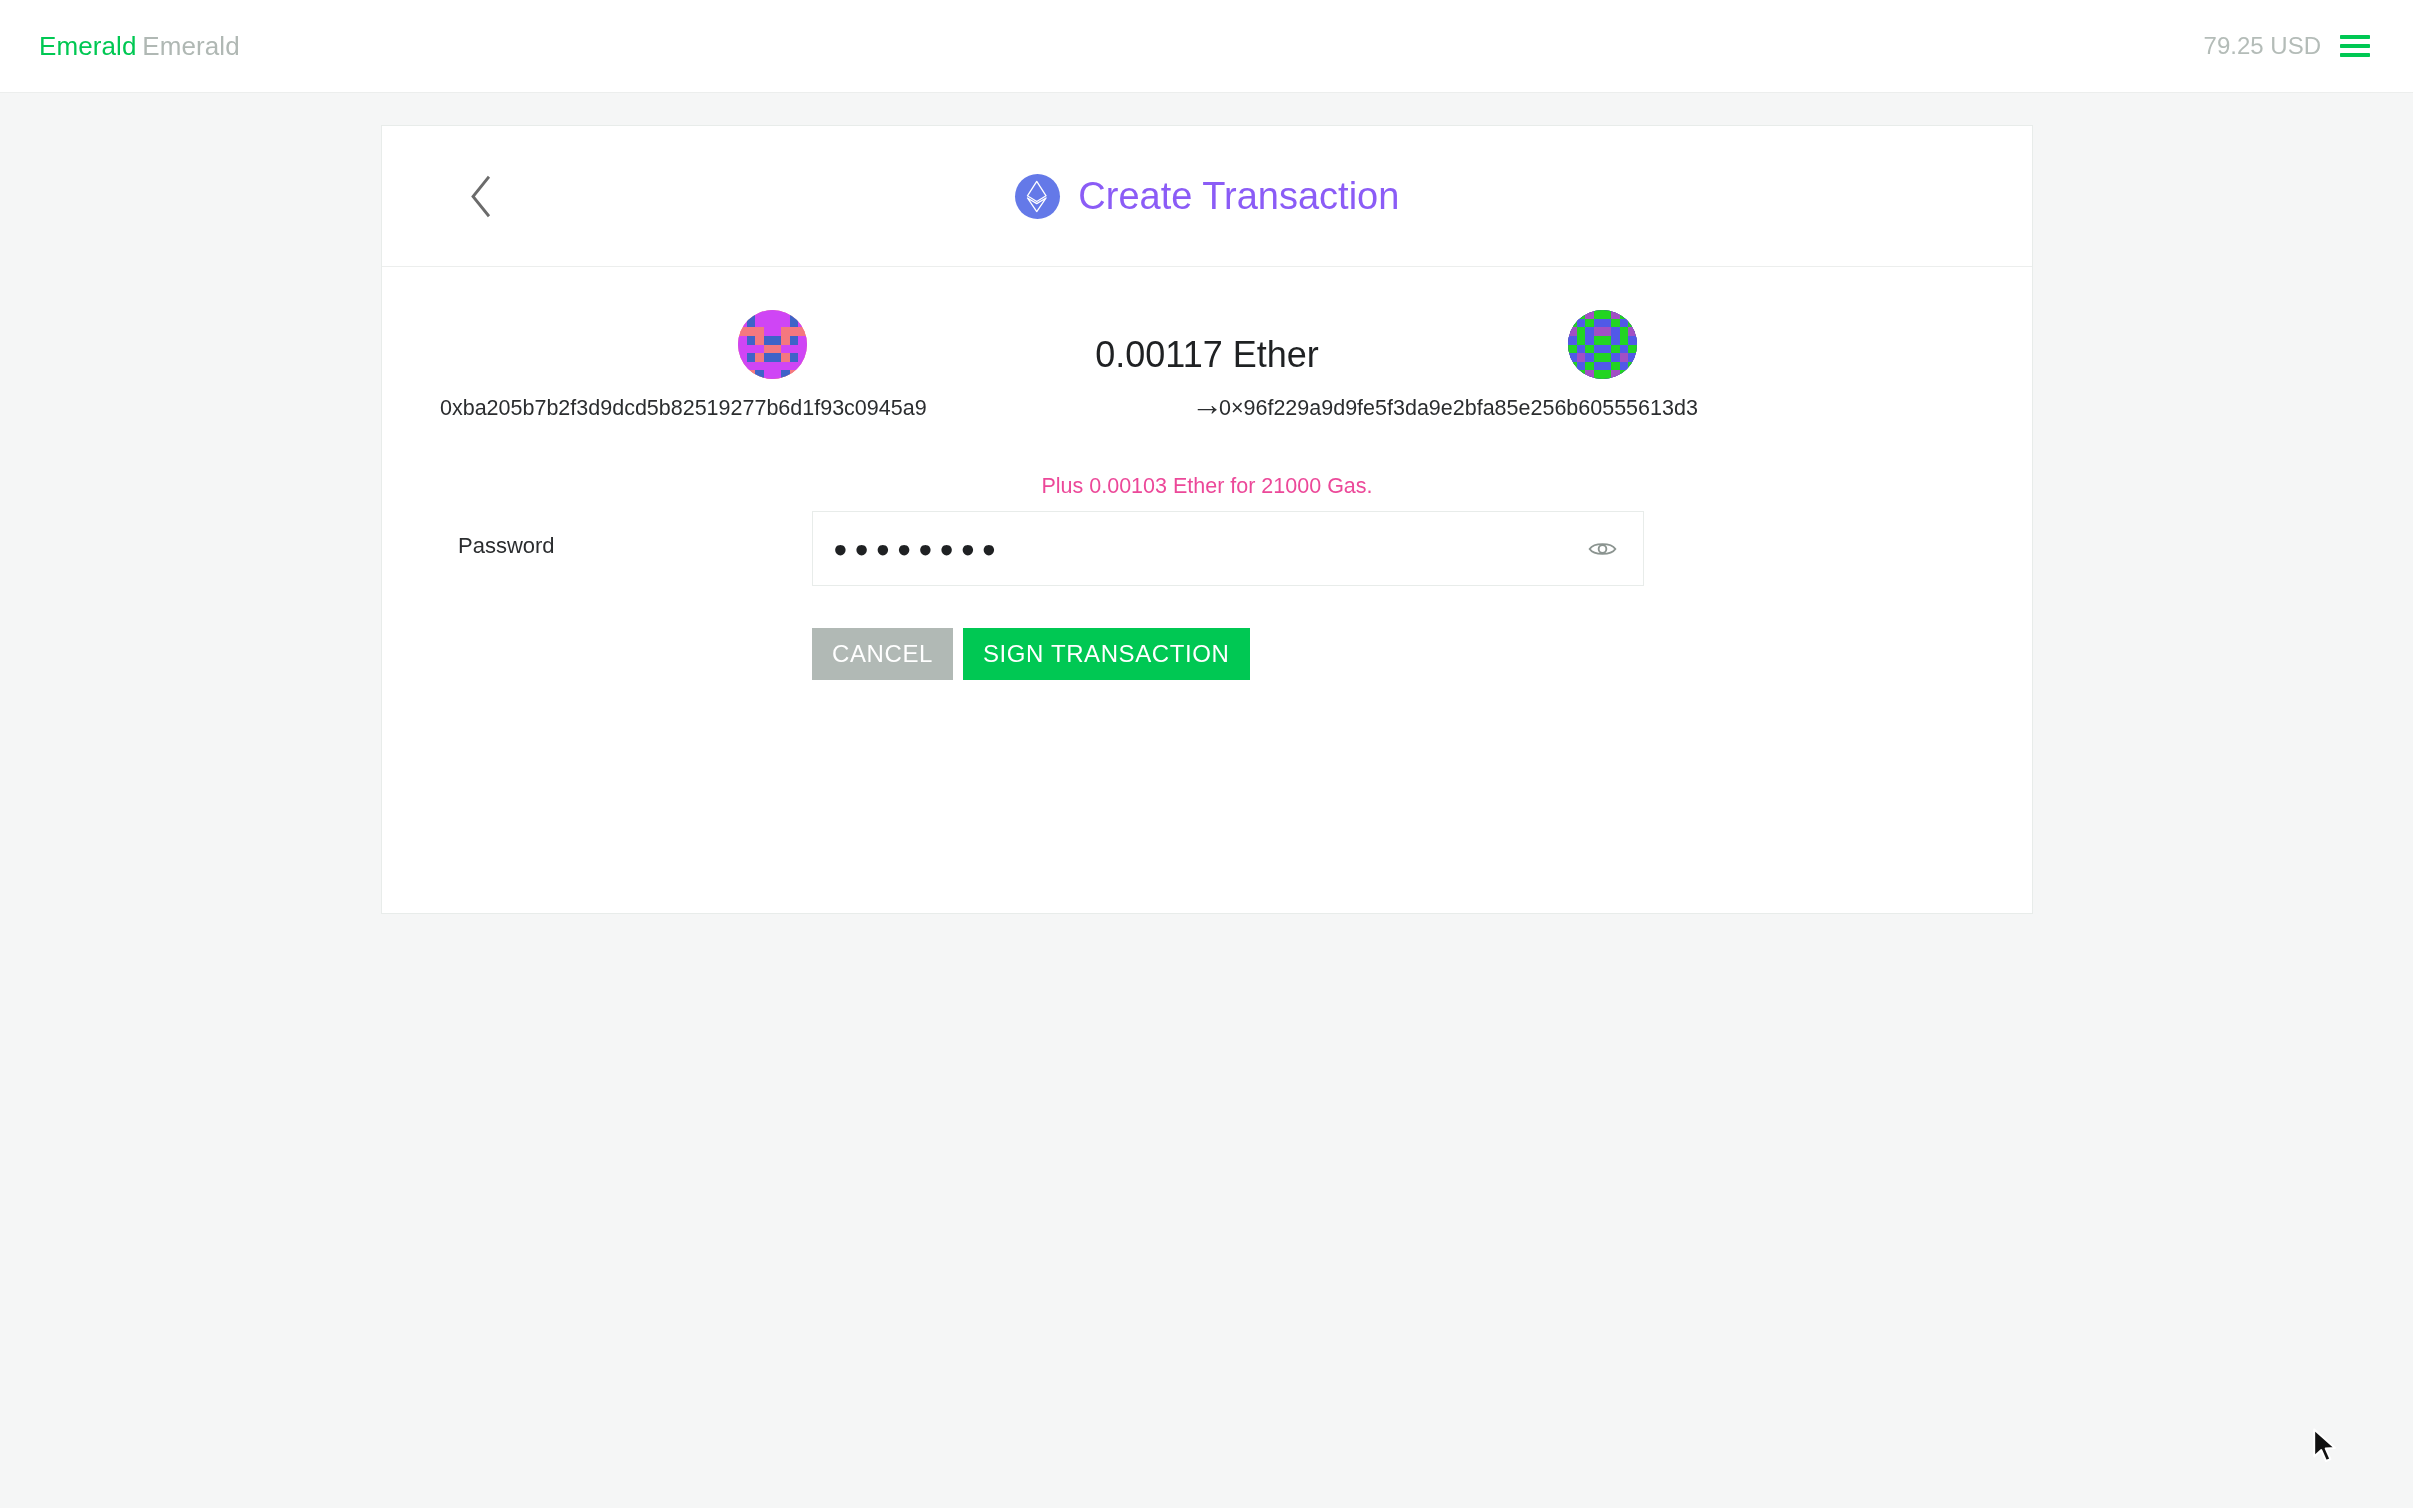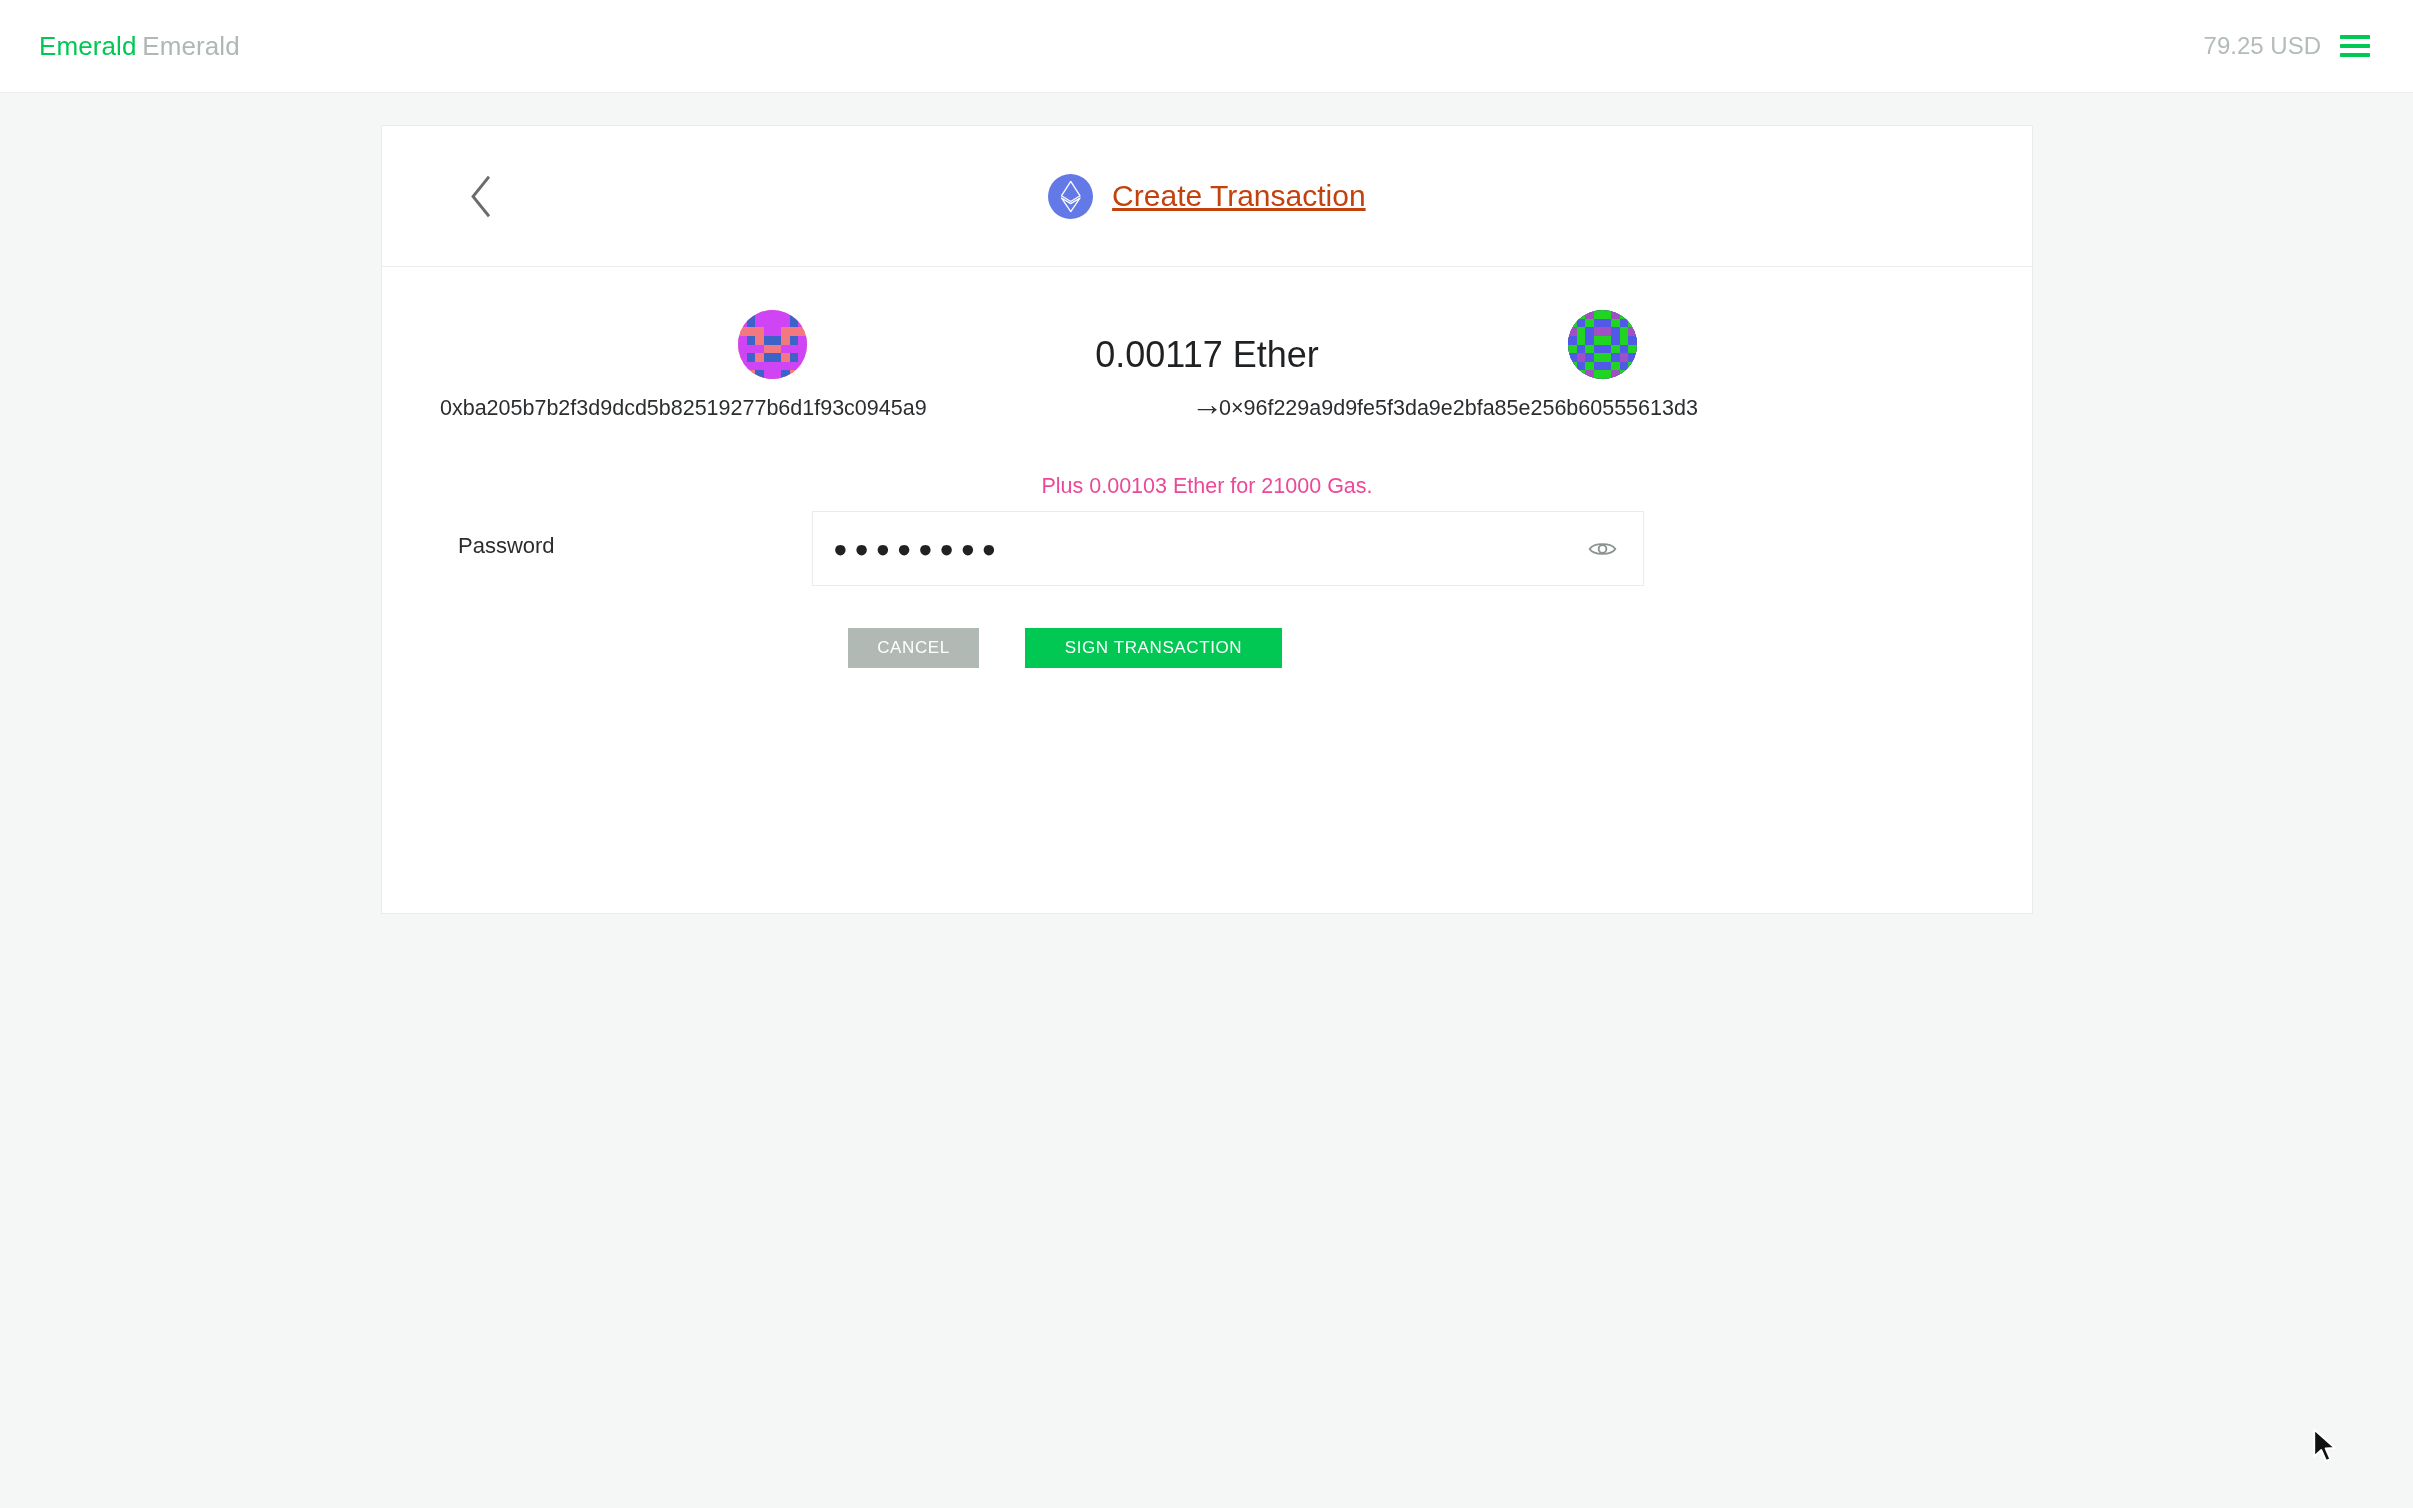--- a/index.html
+++ b/index.html
@@ -103,24 +103,23 @@
     height: 45px;
     border-radius: 50%;
     background: #6479e8;
     display: flex;
     align-items: center;
     justify-content: center;
     flex: none;
   }
   .coin-badge svg { display: block; }
   .card-title {
-    font-size: 30px;
-    color: #c2410c;
+    font-size: 38px;
+    color: #8b5cf6;
     white-space: nowrap;
-    text-decoration: underline;
   }
 
   
   .tx-body { padding: 0; position: relative; height: 646px; }
 
   .tx-amount {
     position: absolute;
     left: 0; right: 0;
     top: 67px;
     text-align: center;
@@ -218,32 +217,31 @@
 
   
   .button-row {
     position: absolute;
     top: 361px;
     left: 430px;
     display: flex;
     gap: 10px;
   }
   .btn {
-    height: 40px;
+    height: 52px;
     border: none;
     color: #ffffff;
-    font-size: 17px;
+    font-size: 24px;
     letter-spacing: 0.6px;
     font-family: "Liberation Sans", sans-serif;
     cursor: pointer;
     padding: 0 20px;
     display: flex;
     align-items: center;
     justify-content: center;
-    margin-left: 36px;
   }
   .btn-cancel { background: #b1b9b5; min-width: 131px; }
   .btn-sign   { background: #00c853; min-width: 257px; }
 
   
   .cursor {
     position: absolute;
     left: 2311px;
     top: 1428px;
     width: 32px;

